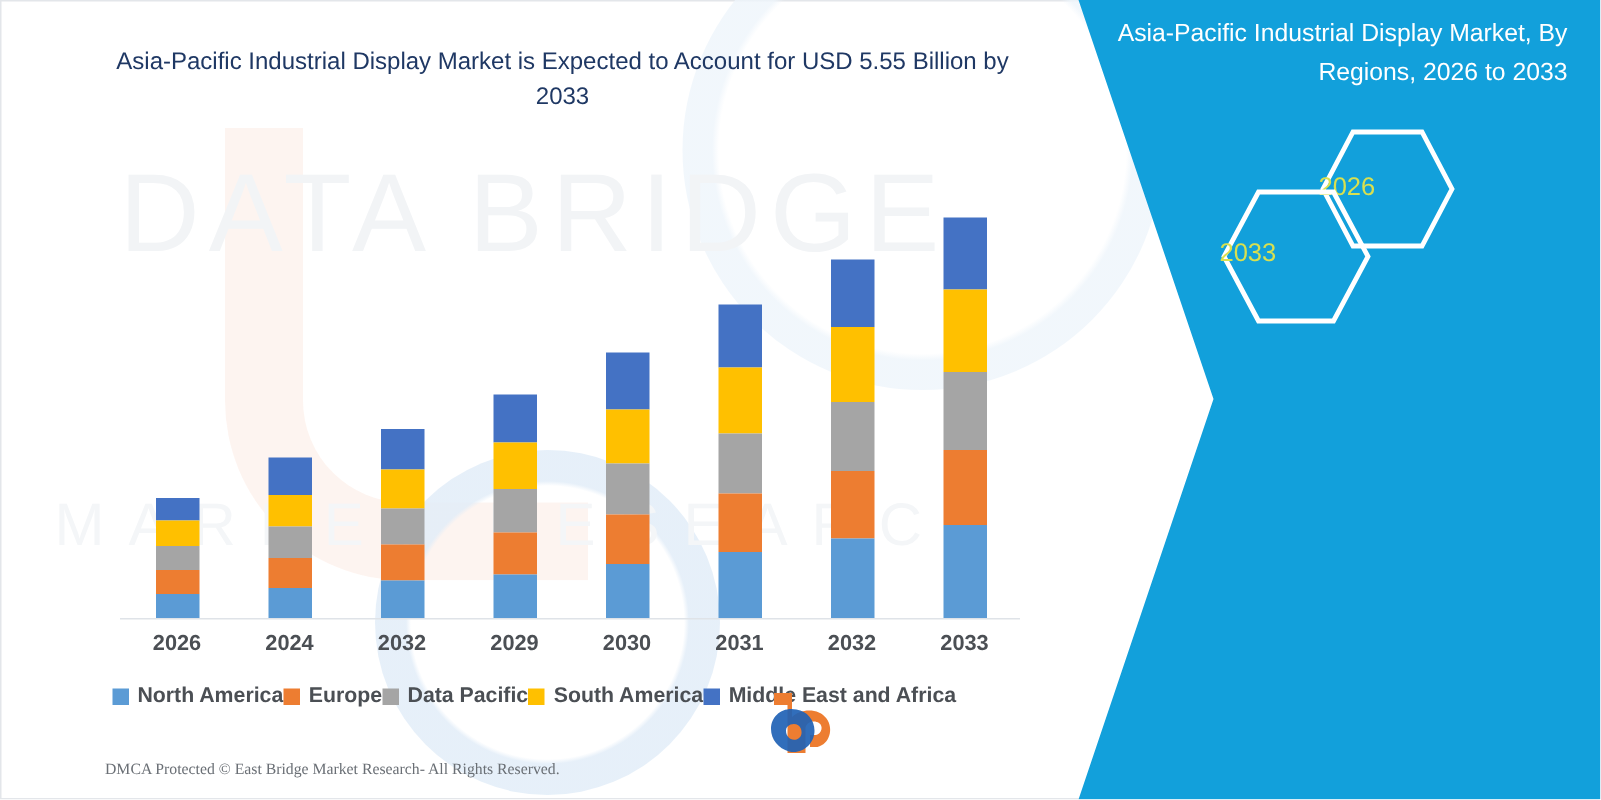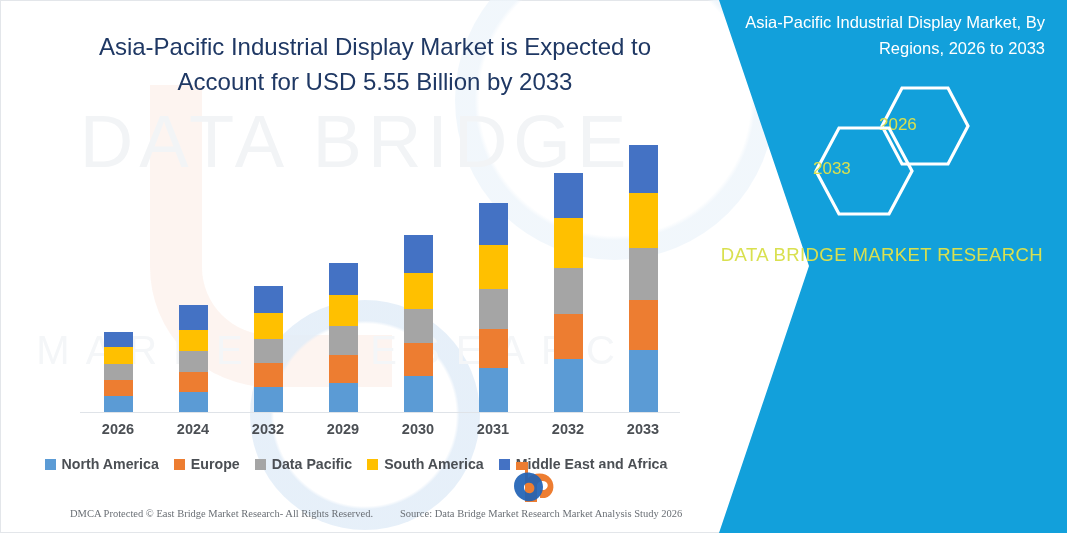--- a/index.html
+++ b/index.html
@@ -41,39 +41,39 @@
     text-align:center;color:#f4f6f8;
     font-size:40px;letter-spacing:16px;line-height:1;
     font-family:"Liberation Sans",sans-serif;
     user-select:none;white-space:nowrap;
   }
 
   
   .chart-title{
     position:absolute;left:60px;top:30px;width:630px;
     text-align:center;color:#1f3864;
-    font-size:24px;line-height:1.45;font-weight:400;
+    font-size:16px;line-height:1.45;font-weight:400;
   }
 
   
   .plot{position:absolute;left:80px;top:120px;width:600px;height:293px;}
   .baseline{position:absolute;left:0;bottom:0;width:600px;height:1px;background:#dfe3e8;}
   .bar{position:absolute;bottom:1px;width:29px;}
   .seg{width:100%;display:block;}
 
   .xaxis{position:absolute;left:80px;top:421px;width:600px;height:22px;}
   .xtick{
     position:absolute;top:0;width:60px;margin-left:-30px;text-align:center;
     font-size:14.5px;font-weight:bold;color:#4b4f54;
   }
 
   
   .legend{
     position:absolute;left:0;top:456px;width:712px;
-    display:flex;justify-content:center;align-items:center;gap:15px;
+    display:flex;justify-content:center;align-items:center;
   }
   .lg-item{display:flex;align-items:center;gap:6px;}
   .lg-swatch{width:11px;height:11px;display:block;}
   .lg-label{font-size:14.2px;font-weight:bold;color:#4b4f54;white-space:nowrap;}
 
   
   .footer{
     position:absolute;left:0;top:508px;width:712px;height:20px;
     font-family:"Liberation Serif",serif;font-size:10.5px;color:#6a6f75;
   }
@@ -212,21 +212,20 @@
         <span class="lg-label">South America</span>
       </div>
       <div class="lg-item">
         <span class="lg-swatch" style="background: rgb(68, 114, 196);"></span>
         <span class="lg-label">Middle East and Africa</span>
       </div>
     </div>
 
   <div class="footer">
     <span class="foot-left">DMCA Protected © East Bridge Market Research-  All Rights Reserved.</span>
-    <span class="foot-right">Source: Data Bridge Market Research  Market Analysis Study 2026</span>
   </div>
 
   <div class="panel">
     <svg width="370" height="533" viewBox="0 0 370 533">
       <path d="M 22 0 L 370 0 L 370 533 L 22 533 L 112 266 Z" fill="#12A0DB"></path>
     </svg>
     <div class="panel-inner">
       <div class="panel-title">Asia-Pacific Industrial Display Market, By Regions, 2026 to 2033</div>
 
       <div class="hex-wrap">
@@ -239,21 +238,20 @@
         </div>
 
         <div class="hex" style="left:116px;top:40px;">
           <svg width="102" height="92" viewBox="0 0 102 92">
             <polygon points="26,3 76,3 99,46 76,89 26,89 3,46" fill="none" stroke="#ffffff" stroke-width="3.2"></polygon>
           </svg>
           <div class="hex-label" style="top:34px;">2033</div>
         </div>
       </div>
 
-      <div class="brand">DATA BRIDGE MARKET RESEARCH</div>
     </div>
   </div>
 
   <div class="logo">
     <svg width="58" height="50" viewBox="0 0 58 50">
       <path d="M6 4 L18 4 L18 20 C24 14 36 14 41 21 C46 28 43 38 35 40 L30 40 L30 32 L34 32 C38 31 39 26 36 24 C33 22 28 23 27 27 L27 44 L15 44 L15 12 L6 12 Z" fill="#ED7D31"></path>
       <path d="M4 28 C4 19 12 13 21 15 C28 16 33 22 33 29 C33 38 25 45 16 43 C9 41 4 35 4 28 Z M14 29 C14 33 17 36 21 35 C24 34 25 31 24 28 C23 25 20 24 17 25 C15 26 14 27 14 29 Z" fill="#1F62B5" opacity="0.92"></path>
     </svg>
     <div class="logo-text">
       <div class="logo-main">DATA BRIDGE</div>

